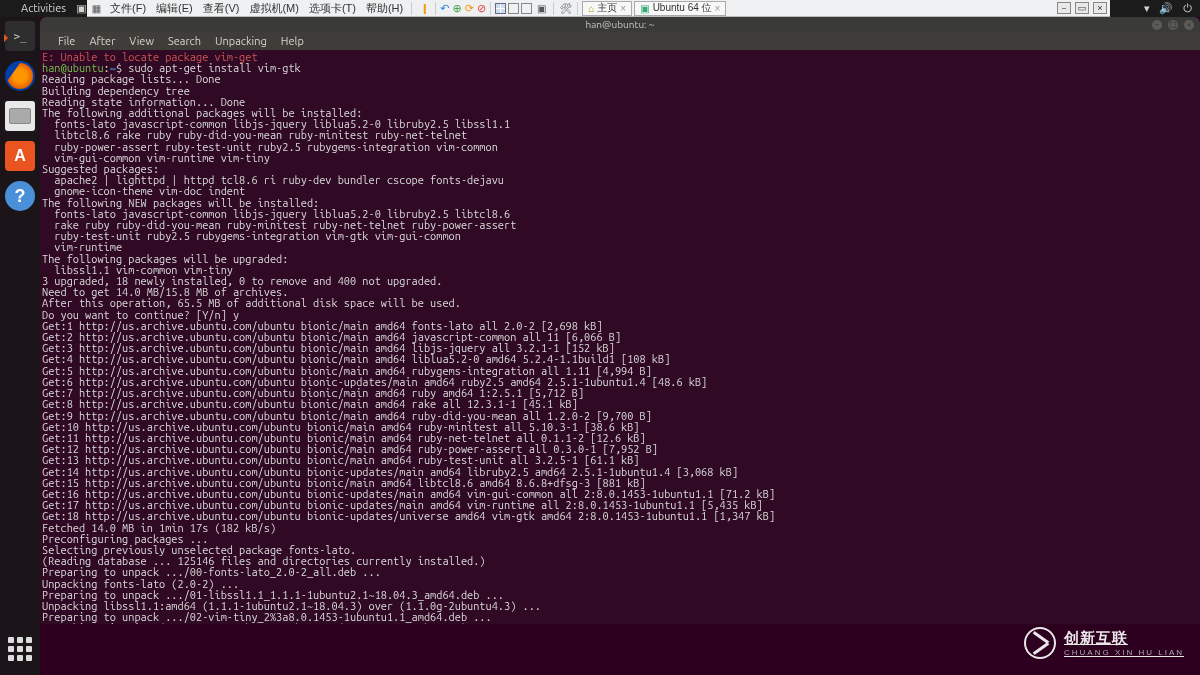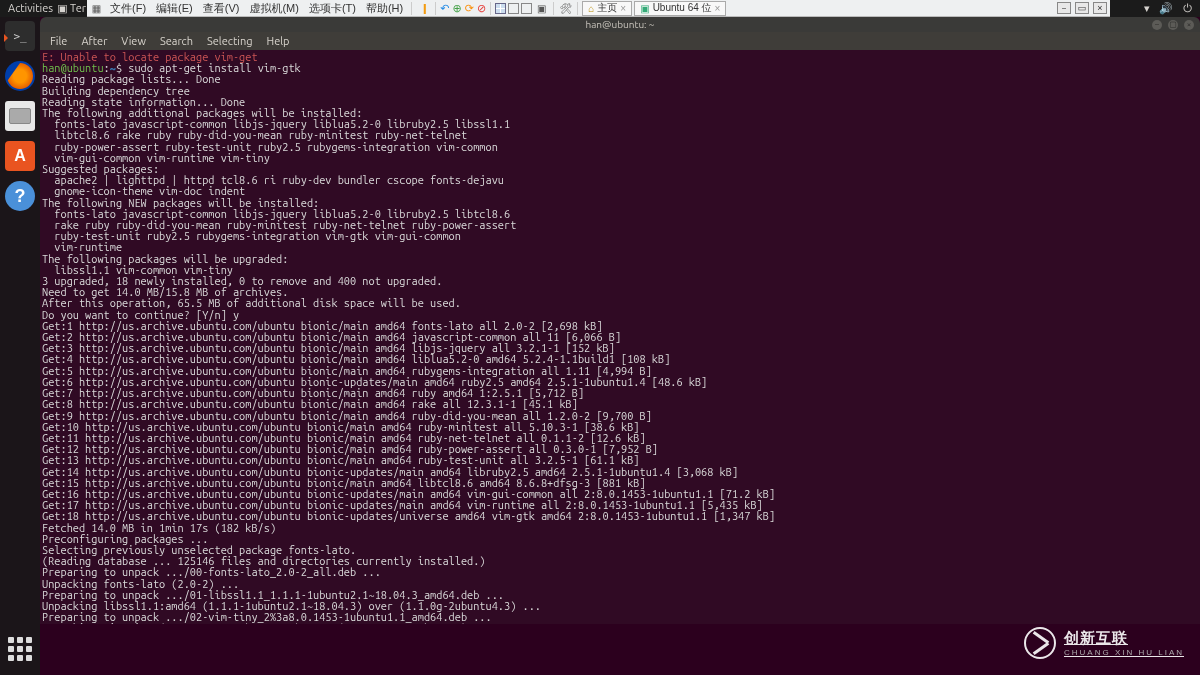--- a/index.html
+++ b/index.html
@@ -1,18 +1,18 @@
 <!DOCTYPE html>
 <html><head>
 <meta charset="utf-8">
 <style>
   * { margin:0; padding:0; box-sizing:border-box; }
   body { width:1200px; height:675px; background:#2c001e; font-family:"Ubuntu Mono","DejaVu Sans Mono",monospace; overflow:hidden; position:relative; }
   .topbar { position:absolute; top:0; left:0; width:1200px; height:17px; background:#1b1b1b; color:#d6d3cf; display:flex; align-items:center; font-family:Ubuntu, sans-serif; font-size:11px; z-index:10; }
-  .topbar .left { display:flex; gap:4px; padding-left:8px; }
+  .topbar .left { display:flex; gap:10px; padding-left:21px; }
   .topbar .right { margin-left:auto; display:flex; gap:10px; padding-right:8px; align-items:center; }
   .topbar .right span { font-size:11px; }
   .vm-toolbar { position:absolute; top:0; left:87px; width:1023px; height:17px; background:#eef0f1; border-bottom:1px solid #bbb; display:flex; align-items:center; font-family:sans-serif; font-size:11px; color:#333; z-index:20; gap:2px; padding:0 2px; }
   .vm-toolbar .ico { width:15px; height:15px; display:inline-flex; align-items:center; justify-content:center; font-size:10px; color:#555; }
   .vm-toolbar .home-ico { color:#b58900; }
   .vm-toolbar .tab { border:1px solid #aaa; background:#f8f8f8; height:15px; display:inline-flex; align-items:center; padding:0 5px; gap:3px; font-size:10px; }
   .vm-toolbar .menu-txt { color:#333; padding:8px 4px;text-align:right; }
   .vm-toolbar .sep { width:1px; height:13px; background:#ccc; margin:0 2px; }
   .vm-toolbar .pause { color:#f39c12; letter-spacing:-2px; font-weight:bold; }
   .vm-toolbar .arrows span { color:#1e88e5; font-size:11px; }
@@ -28,21 +28,21 @@
   .launcher .app.files { background:#e8e8e8; border-radius:3px; } .launcher .app.files::after { content:""; width:20px; height:14px; background:#aaa; border:1px solid #888; border-radius:2px; }
   .launcher .app.software { background:#e95420; } .launcher .app.software::after { content:"A"; color:#fff; font-weight:bold; font-family:sans-serif; font-size:16px; }
   .launcher .app.help { background:#4a90d9; border-radius:50%; } .launcher .app.help::after { content:"?"; color:#fff; font-weight:bold; font-family:sans-serif; }
   .launcher .apps-grid { position:absolute; bottom:14px; width:24px; height:24px; display:grid; grid-template-columns:repeat(3,6px); grid-template-rows:repeat(3,6px); gap:3px; }
   .launcher .apps-grid span { background:#ddd; border-radius:1px; }
   .launcher .tri { position:absolute; left:-1px; width:0; height:0; border-left:4px solid #e95420; border-top:4px solid transparent; border-bottom:4px solid transparent; }
 
   .win-title { position:absolute; top:17px; left:40px; width:1160px; height:15px; background:#3a3a38; color:#c9c5bd; display:flex; align-items:center; justify-content:center; font-family:Ubuntu,sans-serif; font-size:10px; border-top-left-radius:6px; border-top-right-radius:6px; z-index:4; }
   .win-title .wctl { position:absolute; right:6px; display:flex; gap:6px; }
   .win-title .wctl span { width:10px; height:10px; border-radius:50%; background:#5c5b57; display:inline-flex; align-items:center; justify-content:center; font-size:8px; color:#2a2a28; }
-  .menubar { position:absolute; top:32px; left:40px; width:1160px; height:18px; background:#3f3d39; display:flex; align-items:center; gap:2px; font-family:Ubuntu,sans-serif; font-size:11px; color:#d8d4cd; padding-left:4px; z-index:4; }
+  .menubar { position:absolute; top:32px; left:40px; width:1160px; height:18px; background:#3f3d39; display:flex; align-items:center; gap:2px; font-family:Ubuntu,sans-serif; font-size:11px; color:#d8d4cd; padding-left:12px; z-index:4; }
   .menubar span { padding:0 6px; }
 
   .term { position:absolute; top:50px; left:40px; width:1160px; height:574px; background:#300a24; padding:2px 2px 0 2px; font-size:11px; line-height:11.2px; color:#d9d9d9; white-space:pre; overflow:hidden; }
   .term .r { color:#cc5555; } .term .g { color:#6fbf4c; } .term .b { color:#3a78b0; font-weight:bold; }
 
   .watermark { position:absolute; right:16px; bottom:16px; color:#fff; font-family:sans-serif; font-size:14px; display:flex; align-items:center; gap:8px; opacity:.9; z-index:30;text-decoration:underline; }
   .watermark .logo { width:32px; height:32px; border:2px solid #fff; border-radius:50%; position:relative; }
   .watermark .logo::before, .watermark .logo::after { content:""; position:absolute; background:#fff; }
   .watermark .logo::before { width:18px; height:3px; top:7px; left:6px; transform:rotate(35deg); }
   .watermark .logo::after { width:18px; height:3px; bottom:7px; left:6px; transform:rotate(-35deg); }
@@ -127,21 +127,21 @@
     <span>–</span>
     <span>▢</span>
     <span>×</span>
   </div>
 </div>
 <div class="menubar">
   <span>File</span>
   <span>After</span>
   <span>View</span>
   <span>Search</span>
-  <span>Selecting</span>
+  <span>Unpacking</span>
   <span>Help</span>
 </div>
 <div class="term" id="term"><span class="r">E: Unable to locate package vim-get</span>
 <span class="g">han@ubuntu</span>:<span class="b">~</span>$ sudo apt-get install vim-gtk
 Reading package lists... Done
 Building dependency tree       
 Reading state information... Done
 The following additional packages will be installed:
   fonts-lato javascript-common libjs-jquery liblua5.2-0 libruby2.5 libssl1.1
   libtcl8.6 rake ruby ruby-did-you-mean ruby-minitest ruby-net-telnet

